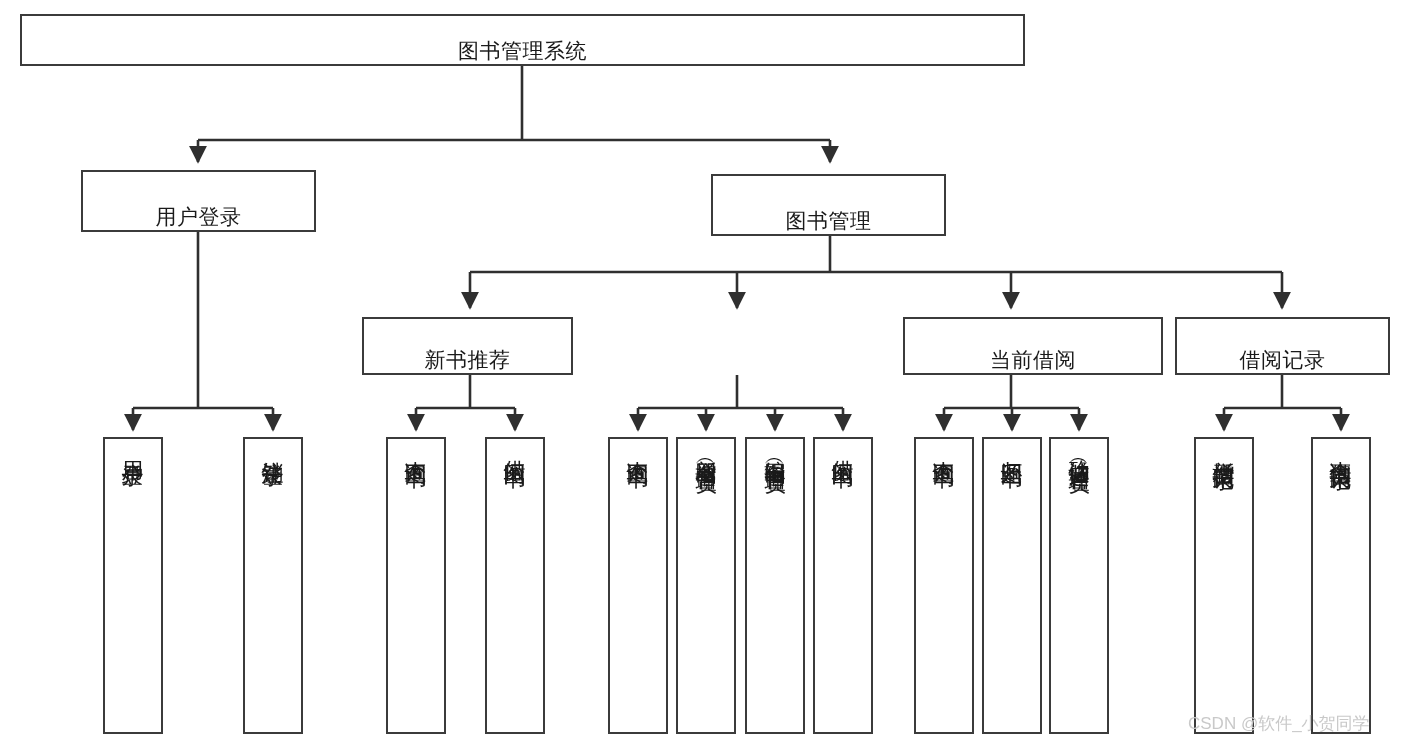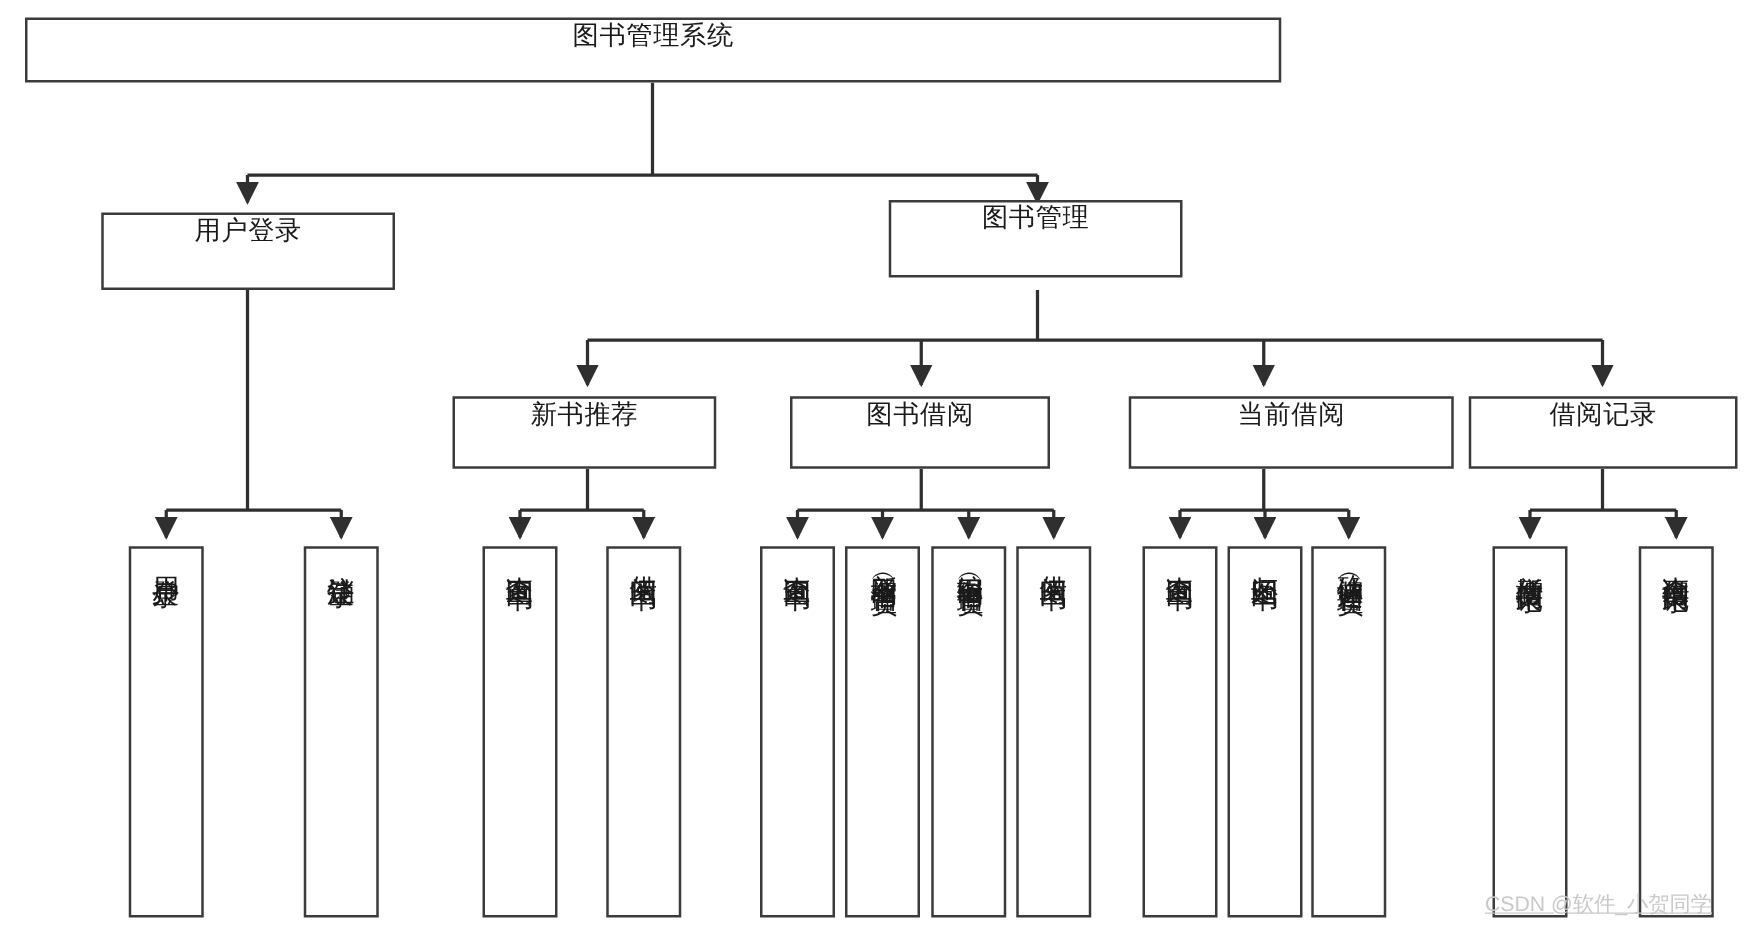--- a/index.html
+++ b/index.html
@@ -26,21 +26,21 @@
     width: 1405px;
     height: 747px;
     pointer-events: none;
   }
   .node {
     position: absolute;
     box-sizing: border-box;
     border: 2.5px solid #3b3b3b;
     background: #ffffff;
     display: flex;
-    align-items: flex-start;
+    align-items: flex-end;
     justify-content: center;
     color: #1a1a1a;
     overflow: hidden;
   }
   .node .label {
     display: block;
     text-align: center;
     line-height: 1.22;
     letter-spacing: 0.5px;
   }
@@ -64,21 +64,20 @@
     font-size: 21px;
   }
   .watermark {
     position: absolute;
     left: 1188px;
     top: 712px;
     font-size: 17px;
     color: #c9c9c9;
     white-space: nowrap;
     user-select: none;
-    text-decoration: underline;
   }
 </style>
 </head>
 <body>
 
 <div id="diagram-root">
 
   <svg class="edges" viewBox="0 0 1405 747" xmlns="http://www.w3.org/2000/svg">
     <defs>
       <marker id="arrow" viewBox="0 0 10 10" refX="9" refY="5" markerWidth="7" markerHeight="7" orient="auto-start-reverse">
@@ -129,30 +128,27 @@
     </g>
   </svg>
 
   <div class="node horiz" style="left:20px; top:14px; width:1005px; height:52px;">
     <span class="label">图书管理系统</span>
   </div>
 
   <div class="node horiz" style="left:81px; top:170px; width:235px; height:62px;">
     <span class="label">用户登录</span>
   </div>
-  <div class="node horiz" style="left:711px; top:160px; width:235px; height:62px;">
+  <div class="node horiz" style="left:711px; top:174px; width:235px; height:62px;">
     <span class="label">图书管理</span>
   </div>
 
   <div class="node horiz" style="left:362px; top:317px; width:211px; height:58px;">
     <span class="label">新书推荐</span>
   </div>
-  <div class="node horiz" style="left:632px; top:317px; width:208px; height:58px;">
-    <span class="label">图书借阅</span>
-  </div>
   <div class="node horiz" style="left:903px; top:317px; width:260px; height:58px;">
     <span class="label">当前借阅</span>
   </div>
   <div class="node horiz" style="left:1175px; top:317px; width:215px; height:58px;">
     <span class="label">借阅记录</span>
   </div>
 
   <div class="node vert" style="left:103px; top:437px; width:60px; height:297px;">
     <span class="label">用户登录</span>
   </div>

